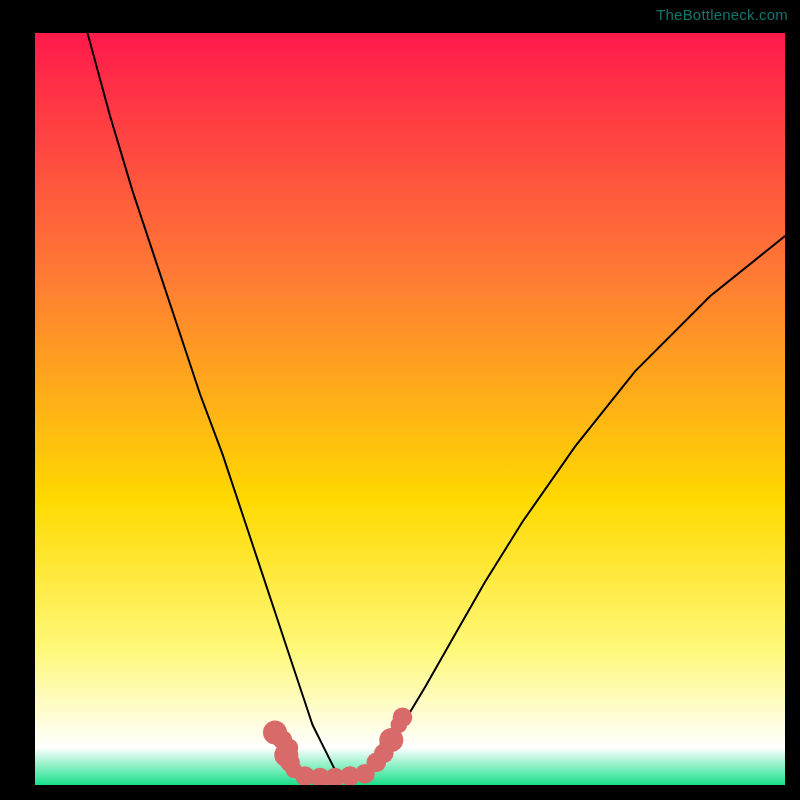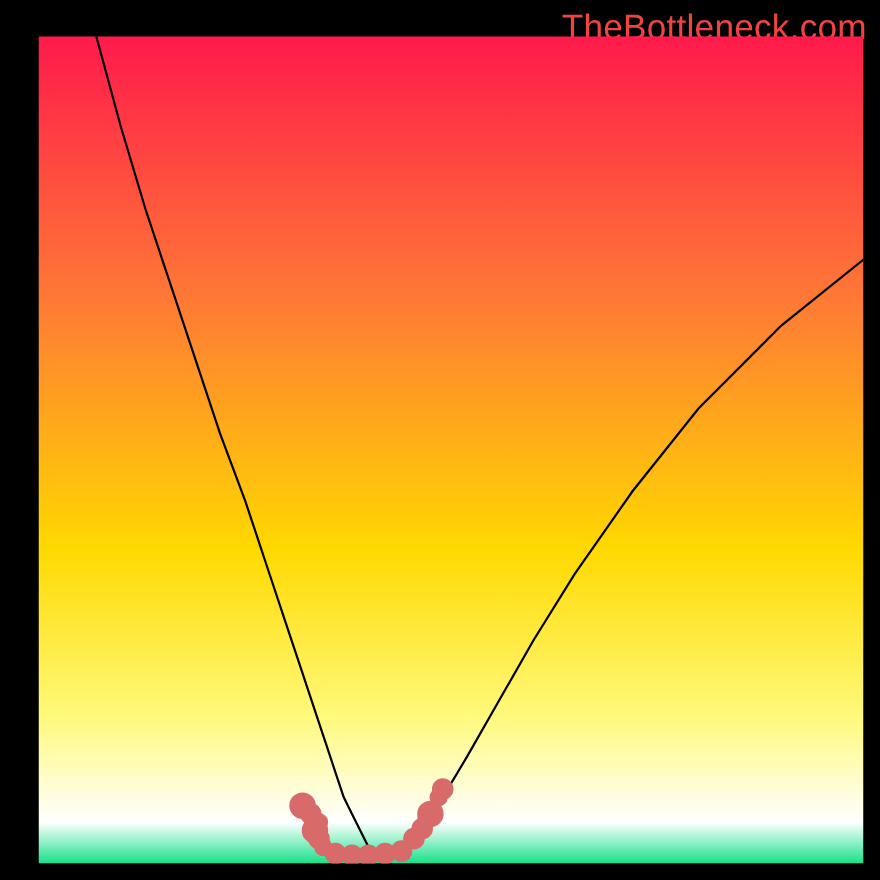--- a/index.html
+++ b/index.html
@@ -23,22 +23,22 @@
     position: absolute;
     left: 35px;
     top: 33px;
     width: 750px;
     height: 752px;
   }
   .watermark {
     position: absolute;
     top: 6px;
     right: 12px;
-    color: #ef4444;
-    font-size: 32px;
+    color: #0f766e;
+    font-size: 15px;
     font-weight: 400;
     letter-spacing: 0.2px;
   }
   svg { display: block; }
 </style>
 </head>
 <body>
 
 <div class="frame">
   <div class="watermark">TheBottleneck.com</div>

